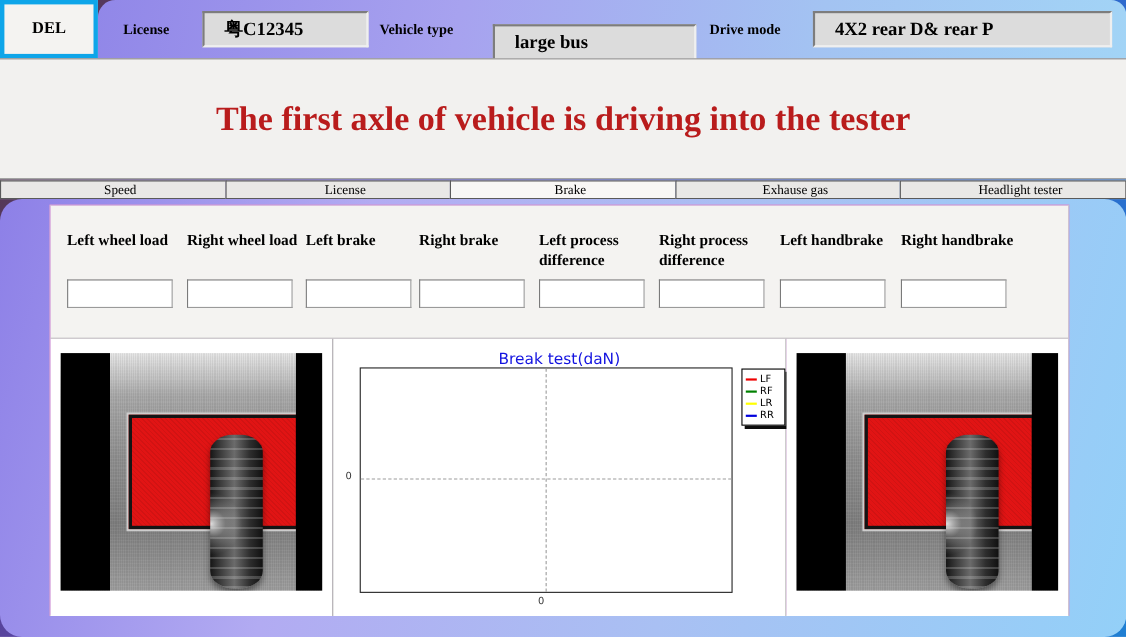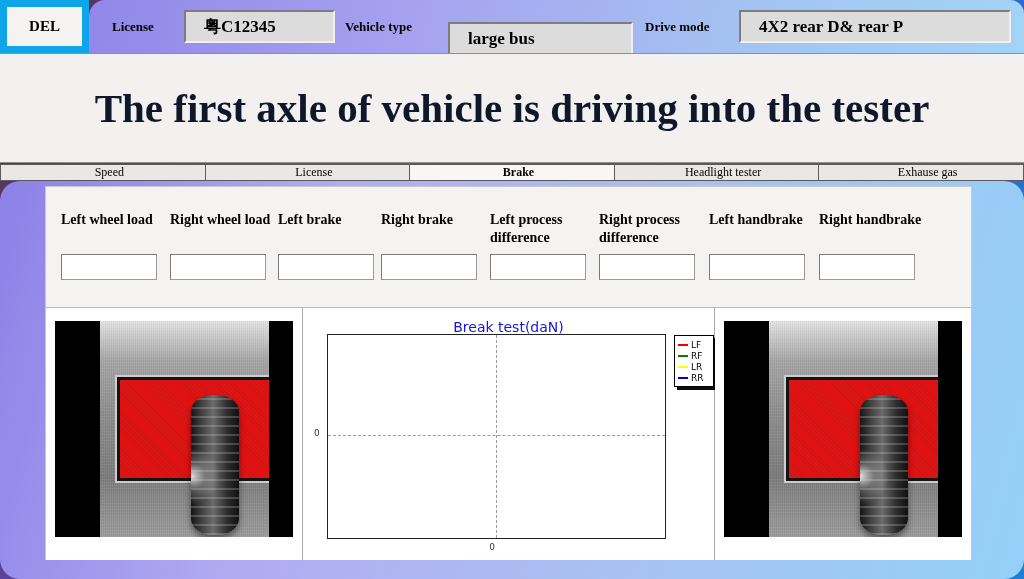--- a/index.html
+++ b/index.html
@@ -9,21 +9,21 @@
     font-family:"Liberation Serif",serif;
   }
   
   .topbar-bg{
     position:absolute;left:89px;top:0;width:935px;height:53px;
     background:linear-gradient(100deg,#9187e8 0%,#a7a2ef 35%,#a3c3f2 70%,#a2d4f6 100%);
     border-radius:16px 14px 0 0;
   }
   .del-btn{
     position:absolute;left:0;top:0;width:89px;height:53px;box-sizing:border-box;
-    background:#f4f3f1;border:7px solid #0ea5e9;
+    background:#f4f3f1;border:4px solid #0ea5e9;
     display:flex;align-items:center;justify-content:center;
     font-weight:bold;font-size:15px;color:#000;cursor:pointer;
   }
   .tb-label{
     position:absolute;top:0;height:53px;line-height:53px;
     font-weight:bold;font-size:13px;color:#000000;
   }
   .tb-field{
     position:absolute;top:10px;height:33px;box-sizing:border-box;
     background:#dcdcdc;border:2px solid;border-color:#7d7d7d #efefef #efefef #7d7d7d;
@@ -33,32 +33,32 @@
   #f-license{left:184px;width:151px;}
   #f-vehicle{left:448px;width:185px;margin-top:12px;}
   #f-drive{left:739px;width:272px;}
   
   .banner{
     position:absolute;top:53px;left:0;width:1024px;height:110px;box-sizing:border-box;
     background:#f2f1ef;border-top:1px solid #909090;border-bottom:1px solid #909090;
     display:flex;align-items:center;justify-content:center;
   }
   .banner-text{
-    width:945px;text-align:center;font-weight:bold;font-size:41px;line-height:1.32;
-    color:#0f172a;font-family:"Liberation Serif",serif;
+    width:945px;text-align:center;font-weight:bold;font-size:31px;line-height:1.32;
+    color:#b91c1c;font-family:"Liberation Serif",serif;
   }
   
   .tabs{position:absolute;top:164px;left:0;width:1024px;height:17px;display:flex;}
   .tab{
     flex:1;box-sizing:border-box;background:#e9e8e6;border:1px solid #5a5a5a;border-right:none;
     display:flex;align-items:center;justify-content:center;
     font-size:12px;color:#000;cursor:pointer;font-family:"Liberation Serif",serif;padding-left:13px;
   }
   .tab:last-child{border-right:1px solid #5a5a5a;}
-  .tab.active{background:#f8f7f5;font-weight:bold;text-align:center;}
+  .tab.active{background:#f8f7f5;font-weight:normal;text-align:center;}
   
   .content-bg{
     position:absolute;top:181px;left:0;width:1024px;height:398px;
     background:linear-gradient(105deg,#8d80e7 0%,#b2abf2 30%,#a9c0f3 62%,#93d0f8 100%);
     border-radius:20px;
   }
   .panel{
     position:absolute;top:186px;left:45px;width:927px;height:374px;box-sizing:border-box;
     background:#d946ef;border:1px solid #c9c9c9;
   }
@@ -146,22 +146,22 @@
 <div class="tb-field" id="f-drive">4X2 rear D&amp; rear P</div>
 
 <div class="banner">
   <div class="banner-text">The first axle of vehicle is driving into the tester</div>
 </div>
 
 <div class="tabs">
   <div class="tab">Speed</div>
   <div class="tab">License</div>
   <div class="tab active">Brake</div>
+  <div class="tab">Exhause gas</div>
   <div class="tab">Headlight tester</div>
-  <div class="tab">Exhause gas</div>
 </div>
 
 <div class="content-bg"></div>
 
 <div class="panel">
 
   <div class="meas-area">
     <div class="meas-col" style="left:15px">
       <div class="meas-label">Left wheel load</div>
       <input class="meas-input" value="" style="">

